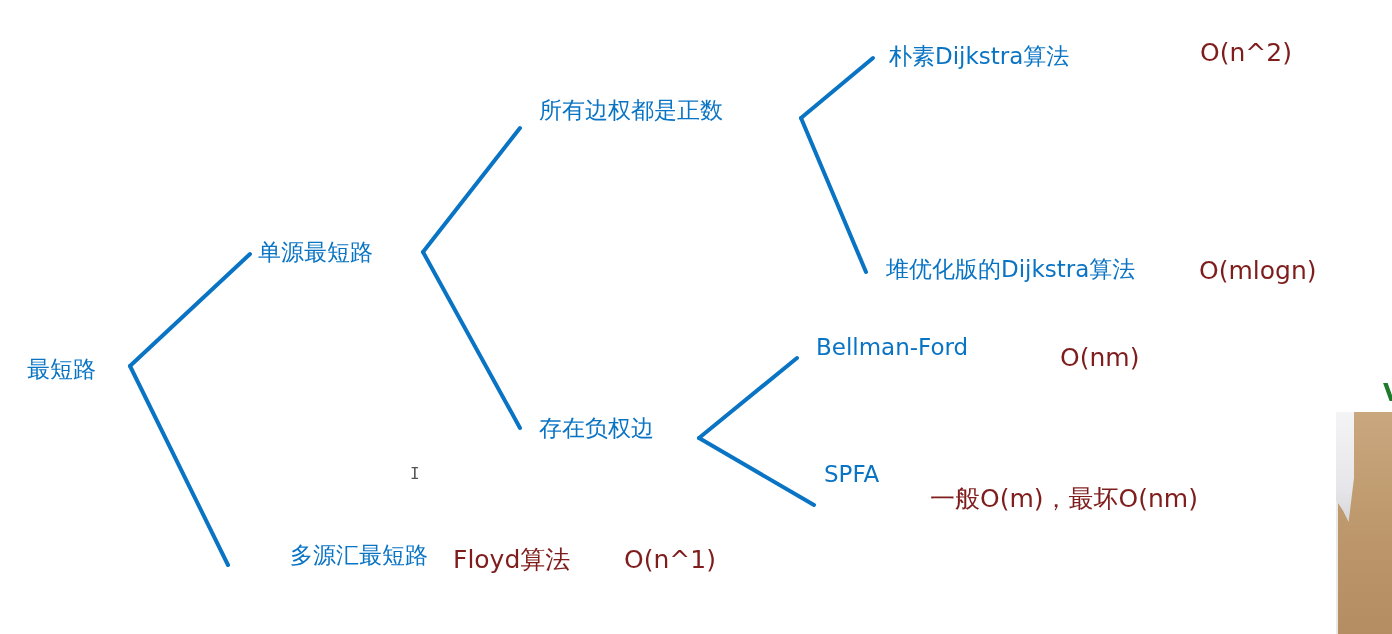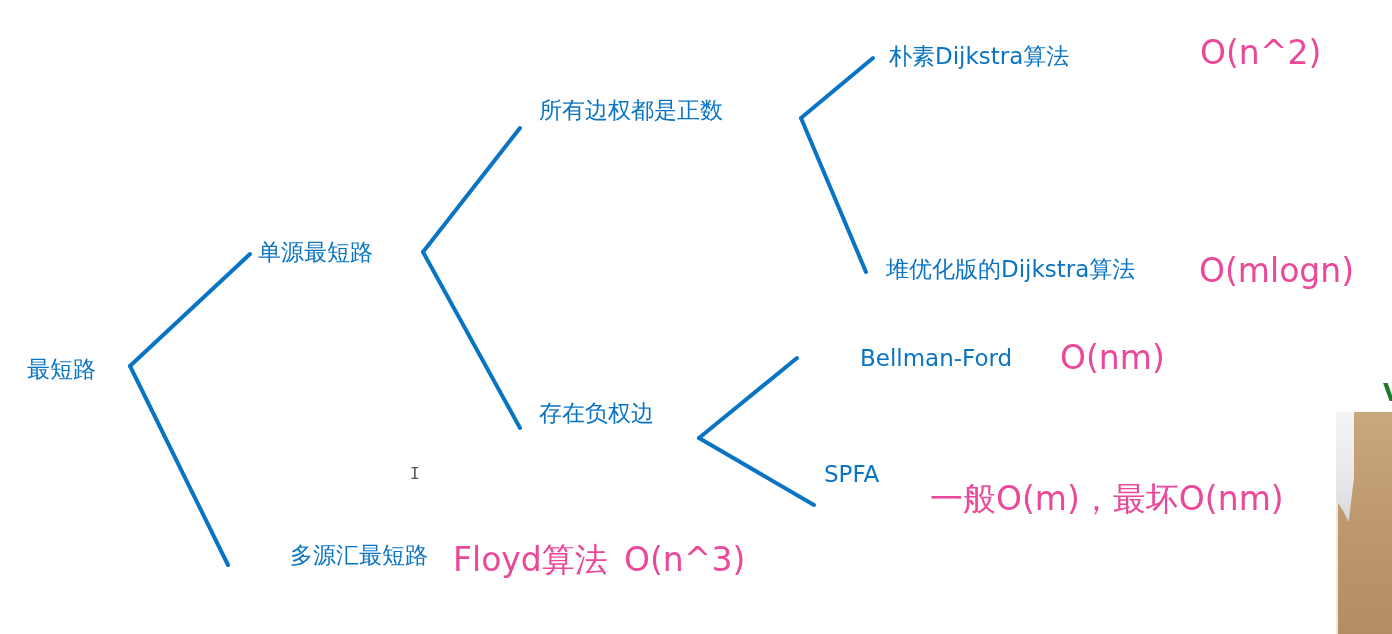--- a/index.html
+++ b/index.html
@@ -8,21 +8,21 @@
     background: #ffffff;
     font-family: "DejaVu Sans", "Liberation Sans", sans-serif;
   }
   #stage { position: absolute; left: 0; top: 0; width: 1392px; height: 634px; }
   svg#edges { position: absolute; left: 0; top: 0; width: 1392px; height: 634px; }
   svg#edges line { stroke: #0a74c4; stroke-width: 4; stroke-linecap: round; }
   .node {
     position: absolute; color: #0a74c4; font-size: 23px; line-height: 30px;
     white-space: nowrap; letter-spacing: 0;
   }
-  .cx { position: absolute; color: #ec4899; font-size: 33px; line-height: 30px; white-space: nowrap; }
+  .cx { position: absolute; color: #7f1d1d; font-size: 25px; line-height: 30px; white-space: nowrap; }
   .cursor {
     position: absolute; left: 410px; top: 466px; width: 8px; height: 16px;
     color: #555; font-family: "DejaVu Sans Mono", monospace; font-size: 16px; line-height: 16px;
   }
   .cam {
     position: absolute; left: 1336px; top: 412px; width: 56px; height: 222px;
     background: linear-gradient(180deg, #c9a77f 0%, #bf9a6e 45%, #b48d62 100%);
     overflow: hidden;
   }
   .cam .cloth {
@@ -49,32 +49,32 @@
       <line x1="801" y1="118" x2="866" y2="272" stroke="#0a74c4"></line>
       <line x1="699" y1="438" x2="797" y2="358" stroke="#0a74c4"></line>
       <line x1="699" y1="438" x2="814" y2="505" stroke="#0a74c4"></line>
     </svg>
 
   <div class="node" style="left:27px; top:354px;">最短路</div>
 
   <div class="node" style="left:258px; top:237px;">单源最短路</div>
   <div class="node" style="left:249px; top:540px;margin-left:41px;">多源汇最短路</div>
   <div class="cx" style="left:453px; top:545px;">Floyd算法</div>
-  <div class="cx" style="left:624px; top:545px;">O(n^3)</div>
+  <div class="cx" style="left:624px; top:545px;">O(n^1)</div>
 
   <div class="node" style="left:539px; top:95px;">所有边权都是正数</div>
-  <div class="node" style="left:539px; top:398px;">存在负权边</div>
+  <div class="node" style="left:539px; top:413px;">存在负权边</div>
 
   <div class="node" style="left:889px; top:41px;">朴素Dijkstra算法</div>
   <div class="cx" style="left:1200px; top:38px;">O(n^2)</div>
 
   <div class="node" style="left:886px; top:254px;">堆优化版的Dijkstra算法</div>
   <div class="cx" style="left:1199px; top:256px;">O(mlogn)</div>
 
-  <div class="node" style="left:816px; top:343px;margin-left:44px;">Bellman-Ford</div>
+  <div class="node" style="left:816px; top:332px;">Bellman-Ford</div>
   <div class="cx" style="left:1060px; top:343px;">O(nm)</div>
 
   <div class="node" style="left:824px; top:459px;">SPFA</div>
   <div class="cx" style="left:930px; top:484px;">一般O(m)，最坏O(nm)</div>
 
   <div class="cursor">I</div>
 
   <div class="cam-label">V</div>
   <div class="cam">
     <div class="edge"></div>

